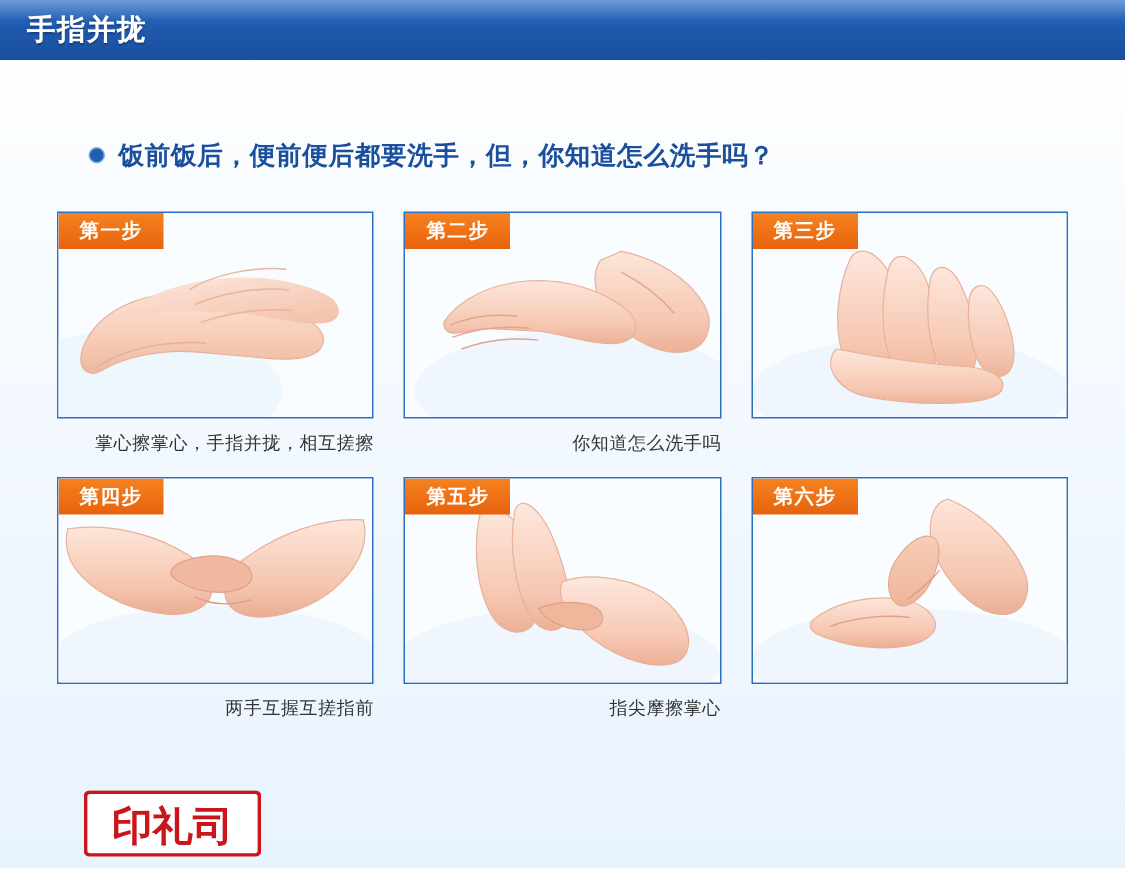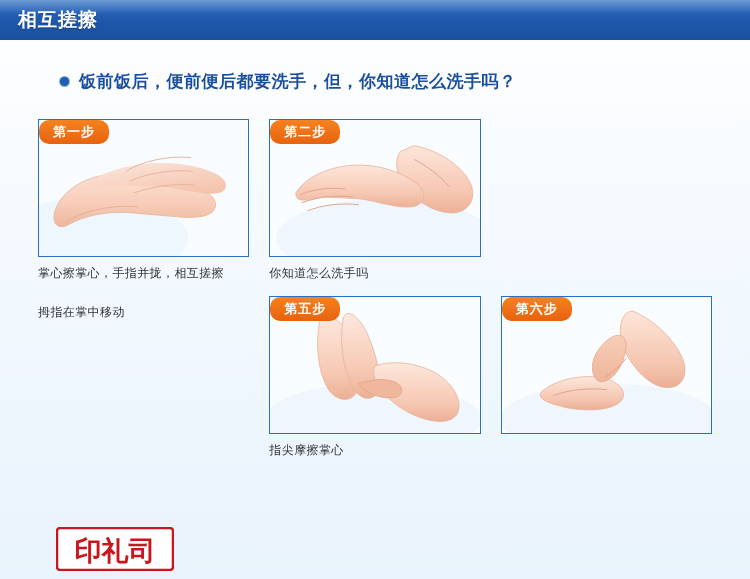--- a/index.html
+++ b/index.html
@@ -41,21 +41,21 @@
     position: absolute;
     left: 0; top: 0;
     width: 750px; height: 14px;
     background: linear-gradient(180deg, rgba(255,255,255,0.30), rgba(255,255,255,0.0));
     pointer-events: none;
   }
   
   .intro {
     display: flex;
     align-items: center;
-    margin: 30px 0 0 60px;
+    margin: 52px 0 0 60px;
   }
   .intro-bullet {
     width: 9px;
     height: 9px;
     border-radius: 50%;
     background: #1f5fb0;
     box-shadow: 0 0 0 1px #7fb0e4;
     margin-right: 10px;
     flex: none;
   }
@@ -95,25 +95,24 @@
     color: #ffffff;
     font-size: 13px;
     font-weight: bold;
     display: flex;
     align-items: center;
     justify-content: center;
     padding: 0 8px;
     box-sizing: border-box;
     letter-spacing: 1px;
     z-index: 4;
-    border-radius: 10px;
   }
   .caption {
     margin-top: 8px;
-    text-align: left;
+    text-align: right;
     font-size: 12px;
     color: #333333;
     letter-spacing: 0.4px;
   }
   
   .hands { position: absolute; inset: 0; }
   .hands svg { width: 100%; height: 100%; display: block; }
   
   .logo {
     position: absolute;
@@ -129,21 +128,21 @@
   }
   .logo-seal svg { display: block; }
 </style>
 </head>
 <body>
 
 <div class="page">
 
   <div class="header">
     <div class="header-sheen"></div>
-    <div class="header-title">相互搓擦</div>
+    <div class="header-title">手指并拢</div>
   </div>
 
   <div class="intro">
     <span class="intro-bullet"></span>
     <span class="intro-text">饭前饭后，便前便后都要洗手，但，你知道怎么洗手吗？</span>
   </div>
 
   <div class="grid">
 
     <div class="step">
@@ -196,24 +195,65 @@
             <path d="M36 84 C52 78 70 76 88 78" stroke="#e0a68d" stroke-width="1" fill="none"></path>
             <path d="M42 92 C58 86 76 84 94 86" stroke="#e0a68d" stroke-width="1" fill="none"></path>
             <path d="M150 40 C162 46 176 56 186 68" stroke="#e0a68d" stroke-width="1" fill="none"></path>
           </svg>
         </div>
       </div>
       <div class="caption">你知道怎么洗手吗</div>
     </div>
 
     <div class="step">
-    </div>
-
-    <div class="step">
-      <div class="caption">拇指在掌中移动</div>
+      <div class="photo">
+        <div class="badge">第三步</div>
+        <div class="hands">
+          <svg viewBox="0 0 220 138" preserveAspectRatio="xMidYMid slice">
+            <defs>
+              <linearGradient id="sk3" x1="0" y1="0" x2="0" y2="1">
+                <stop offset="0%" stop-color="#fde7dc"></stop>
+                <stop offset="70%" stop-color="#f6c8b3"></stop>
+                <stop offset="100%" stop-color="#edb398"></stop>
+              </linearGradient>
+            </defs>
+            <rect x="0" y="0" width="220" height="138" fill="#fafdff"></rect>
+            <ellipse cx="110" cy="122" rx="108" ry="38" fill="#eff6fe"></ellipse>
+            <path d="M70 30 C60 52 58 80 66 100 C72 114 90 118 98 106 C106 94 104 70 100 52 C96 34 80 18 70 30 Z" fill="url(#sk3)" stroke="#e7b199" stroke-width="0.8"></path>
+            <path d="M96 36 C90 58 90 84 98 102 C104 114 120 116 126 104 C132 92 128 66 122 48 C116 32 102 22 96 36 Z" fill="url(#sk3)" stroke="#e7b199" stroke-width="0.8"></path>
+            <path d="M124 44 C120 64 122 88 130 104 C136 114 150 114 154 102 C158 88 152 64 144 48 C138 36 128 32 124 44 Z" fill="url(#sk3)" stroke="#e7b199" stroke-width="0.8"></path>
+            <path d="M150 58 C148 76 152 96 160 106 C166 114 178 112 180 100 C182 86 174 64 166 54 C160 46 152 48 150 58 Z" fill="url(#sk3)" stroke="#e7b199" stroke-width="0.8"></path>
+            <path d="M60 92 C80 96 116 102 150 104 C166 106 176 112 172 120 C164 132 110 130 80 124 C62 120 50 104 60 92 Z" fill="url(#sk3)" stroke="#e7b199" stroke-width="0.8"></path>
+          </svg>
+        </div>
+      </div>
+    </div>
+
+    <div class="step">
+      <div class="photo">
+        <div class="badge">第四步</div>
+        <div class="hands">
+          <svg viewBox="0 0 220 138" preserveAspectRatio="xMidYMid slice">
+            <defs>
+              <linearGradient id="sk4" x1="0" y1="0" x2="0" y2="1">
+                <stop offset="0%" stop-color="#fde6da"></stop>
+                <stop offset="70%" stop-color="#f5c4ae"></stop>
+                <stop offset="100%" stop-color="#eaad93"></stop>
+              </linearGradient>
+            </defs>
+            <rect x="0" y="0" width="220" height="138" fill="#fafdff"></rect>
+            <ellipse cx="110" cy="124" rx="112" ry="38" fill="#eff6fe"></ellipse>
+            <path d="M10 34 C40 30 70 38 92 52 C108 62 112 78 102 86 C90 96 66 92 46 84 C28 76 4 60 10 34 Z" fill="url(#sk4)" stroke="#e7b199" stroke-width="0.8"></path>
+            <path d="M210 28 C182 26 152 38 130 54 C114 66 112 82 124 90 C138 98 162 92 180 82 C196 72 216 52 210 28 Z" fill="url(#sk4)" stroke="#e7b199" stroke-width="0.8"></path>
+            <path d="M84 58 C96 52 112 50 126 56 C136 60 138 70 128 74 C114 80 96 76 86 70 C78 66 78 62 84 58 Z" fill="#f0b89e" stroke="#dfa288" stroke-width="0.8"></path>
+            <path d="M96 80 C108 86 122 86 134 82" stroke="#dfa288" stroke-width="1" fill="none"></path>
+          </svg>
+        </div>
+      </div>
+      <div class="caption">两手互握互搓指前</div>
     </div>
 
     <div class="step">
       <div class="photo">
         <div class="badge">第五步</div>
         <div class="hands">
           <svg viewBox="0 0 220 138" preserveAspectRatio="xMidYMid slice">
             <defs>
               <linearGradient id="sk5" x1="0" y1="0" x2="0" y2="1">
                 <stop offset="0%" stop-color="#fde8dd"></stop>

